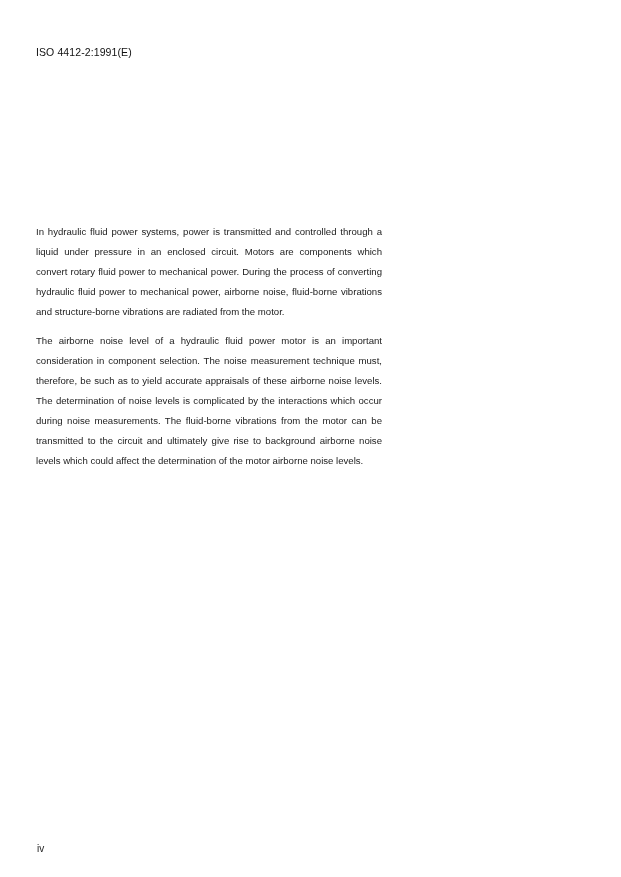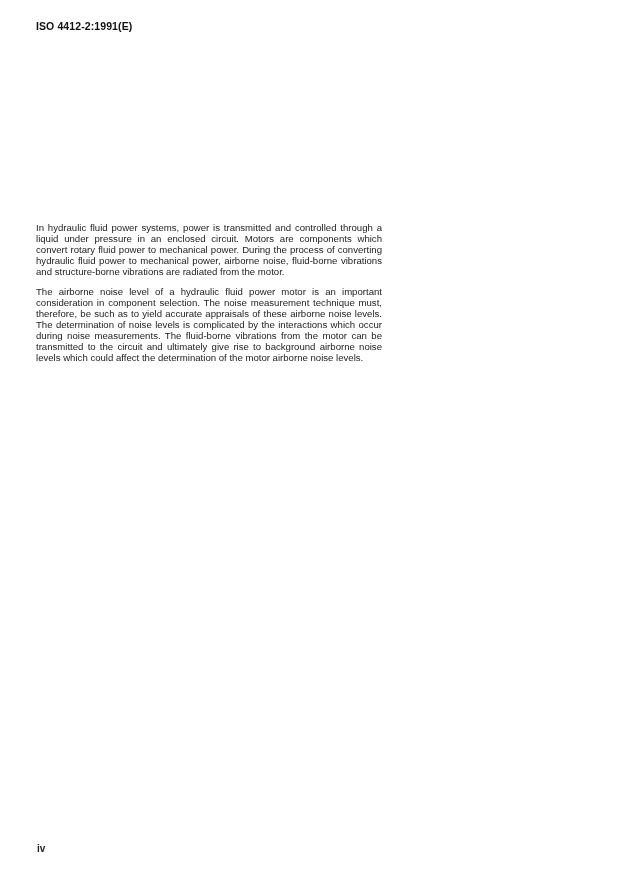--- a/index.html
+++ b/index.html
@@ -11,53 +11,52 @@
       width: 621px;
       height: 877px;
       position: relative;
       overflow: hidden;
       font-family: "Liberation Sans", sans-serif;
       color: #1a1a1a;
     }
     .header-ref {
       position: absolute;
       left: 36px;
-      top: 20px;
+      top: 46px;
       font-size: 10.5px;
-      font-weight: bold;
+      font-weight: normal;
       letter-spacing: 0.1px;
       color: #111;
     }
     .section {
       position: absolute;
       left: 36px;
       top: 222px;
       width: 346px;
     }
     .section-title {
       font-size: 13px;
       font-weight: bold;
       margin: 0 0 14px 0;
       color: #111;
     }
     .para {
       font-size: 9.6px;
-      line-height: 11px;
+      line-height: 20px;
       text-align: justify;
       margin: 0 0 9px 0;
       color: #222;
       hyphens: manual;
     }
     .page-number {
       position: absolute;
       left: 37px;
       top: 843px;
       font-size: 10px;
       color: #222;
-      font-weight: bold;
     }
   </style>
 </head>
 <body>
 
 <div class="header-ref">ISO 4412-2:1991(E)</div>
 
 <div class="section">
   <p class="para">In hydraulic fluid power systems, power is transmitted and controlled through a liquid under pressure in an enclosed circuit. Motors are components which convert rotary fluid power to mechanical power. During the process of converting hydraulic fluid power to mechanical power, airborne noise, fluid-borne vibrations and structure-borne vi­brations are radiated from the motor.</p>
   <p class="para">The airborne noise level of a hydraulic fluid power motor is an important consideration in component selection. The noise measurement tech­nique must, therefore, be such as to yield accurate appraisals of these airborne noise levels. The determination of noise levels is complicated by the interactions which occur during noise measurements. The fluid-borne vibrations from the motor can be transmitted to the circuit and ultimately give rise to background airborne noise levels which could af­fect the determination of the motor airborne noise levels.</p>

